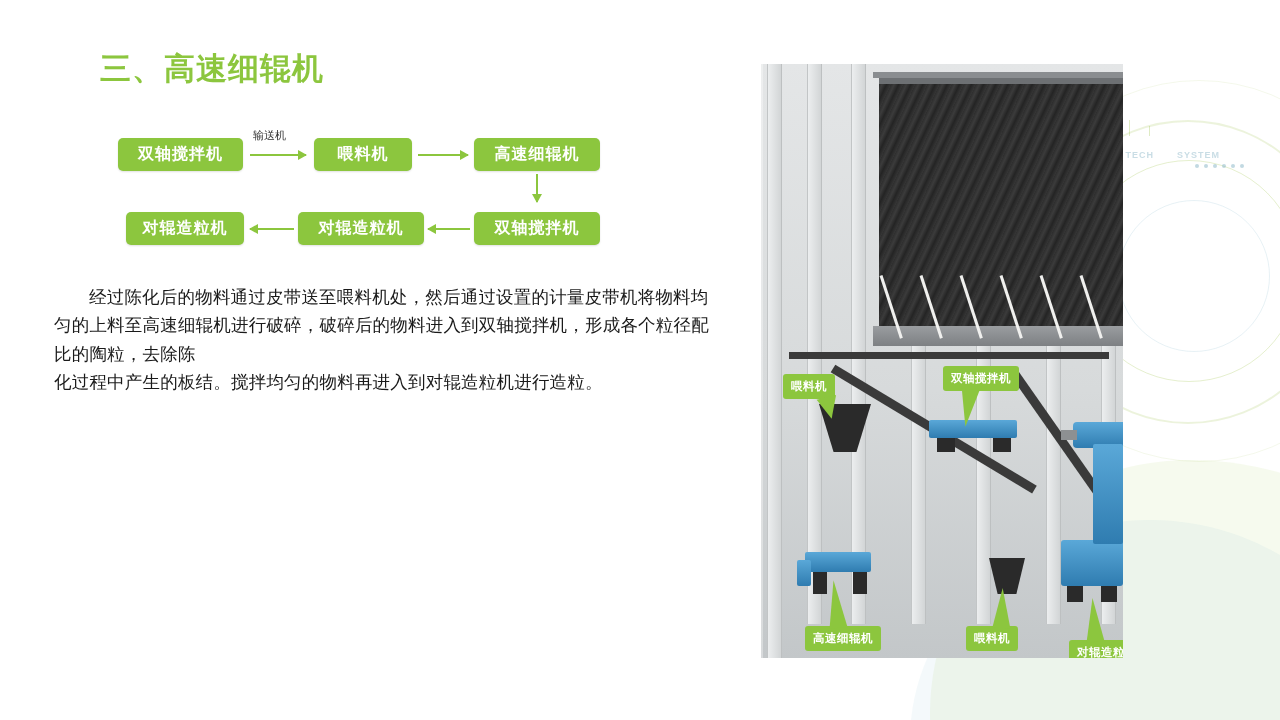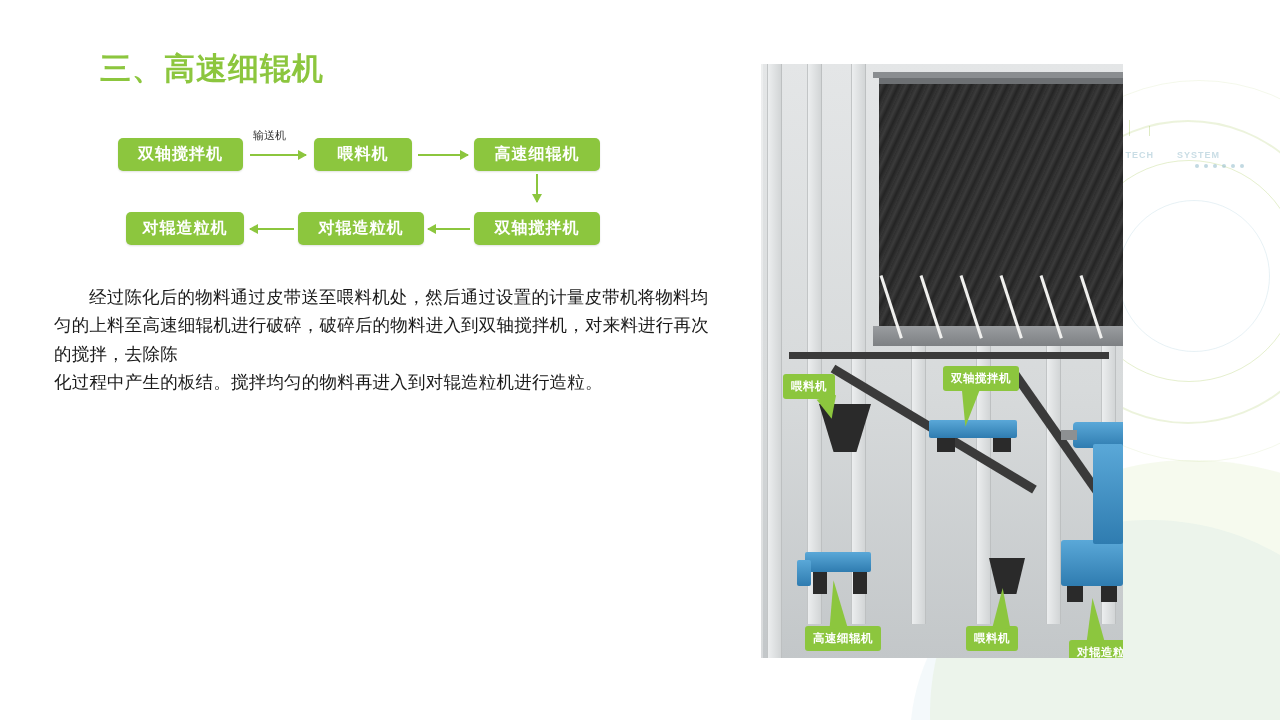--- a/index.html
+++ b/index.html
@@ -315,21 +315,21 @@
   <div class="arrow left" style="left:310px; top:98px; width:42px;"></div>
 
   <div class="node" style="left:180px; top:82px; width:126px;">对辊造粒机</div>
 
   <div class="arrow left" style="left:132px; top:98px; width:44px;"></div>
 
   <div class="node" style="left:8px; top:82px; width:118px;">对辊造粒机</div>
 </div>
 
 <div class="body-text">
-  <p class="indent">经过陈化后的物料通过皮带送至喂料机处，然后通过设置的计量皮带机将物料均匀的上料至高速细辊机进行破碎，破碎后的物料进入到双轴搅拌机，对来料进行再次的搅拌，去除陈</p>
+  <p class="indent">经过陈化后的物料通过皮带送至喂料机处，然后通过设置的计量皮带机将物料均匀的上料至高速细辊机进行破碎，破碎后的物料进入到双轴搅拌机，形成各个粒径配比的陶粒，去除陈</p>
   <p>化过程中产生的板结。搅拌均匀的物料再进入到对辊造粒机进行造粒。</p>
 </div>
 
 <div class="photo">
   <div class="photo-wall"></div>
 
   <div class="pillar" style="left:6px;  top:0;   height:594px;"></div>
   <div class="pillar" style="left:46px; top:0;   height:560px;"></div>
   <div class="pillar" style="left:90px; top:0;   height:560px;"></div>
   <div class="pillar" style="left:150px;top:280px;height:280px;"></div>

